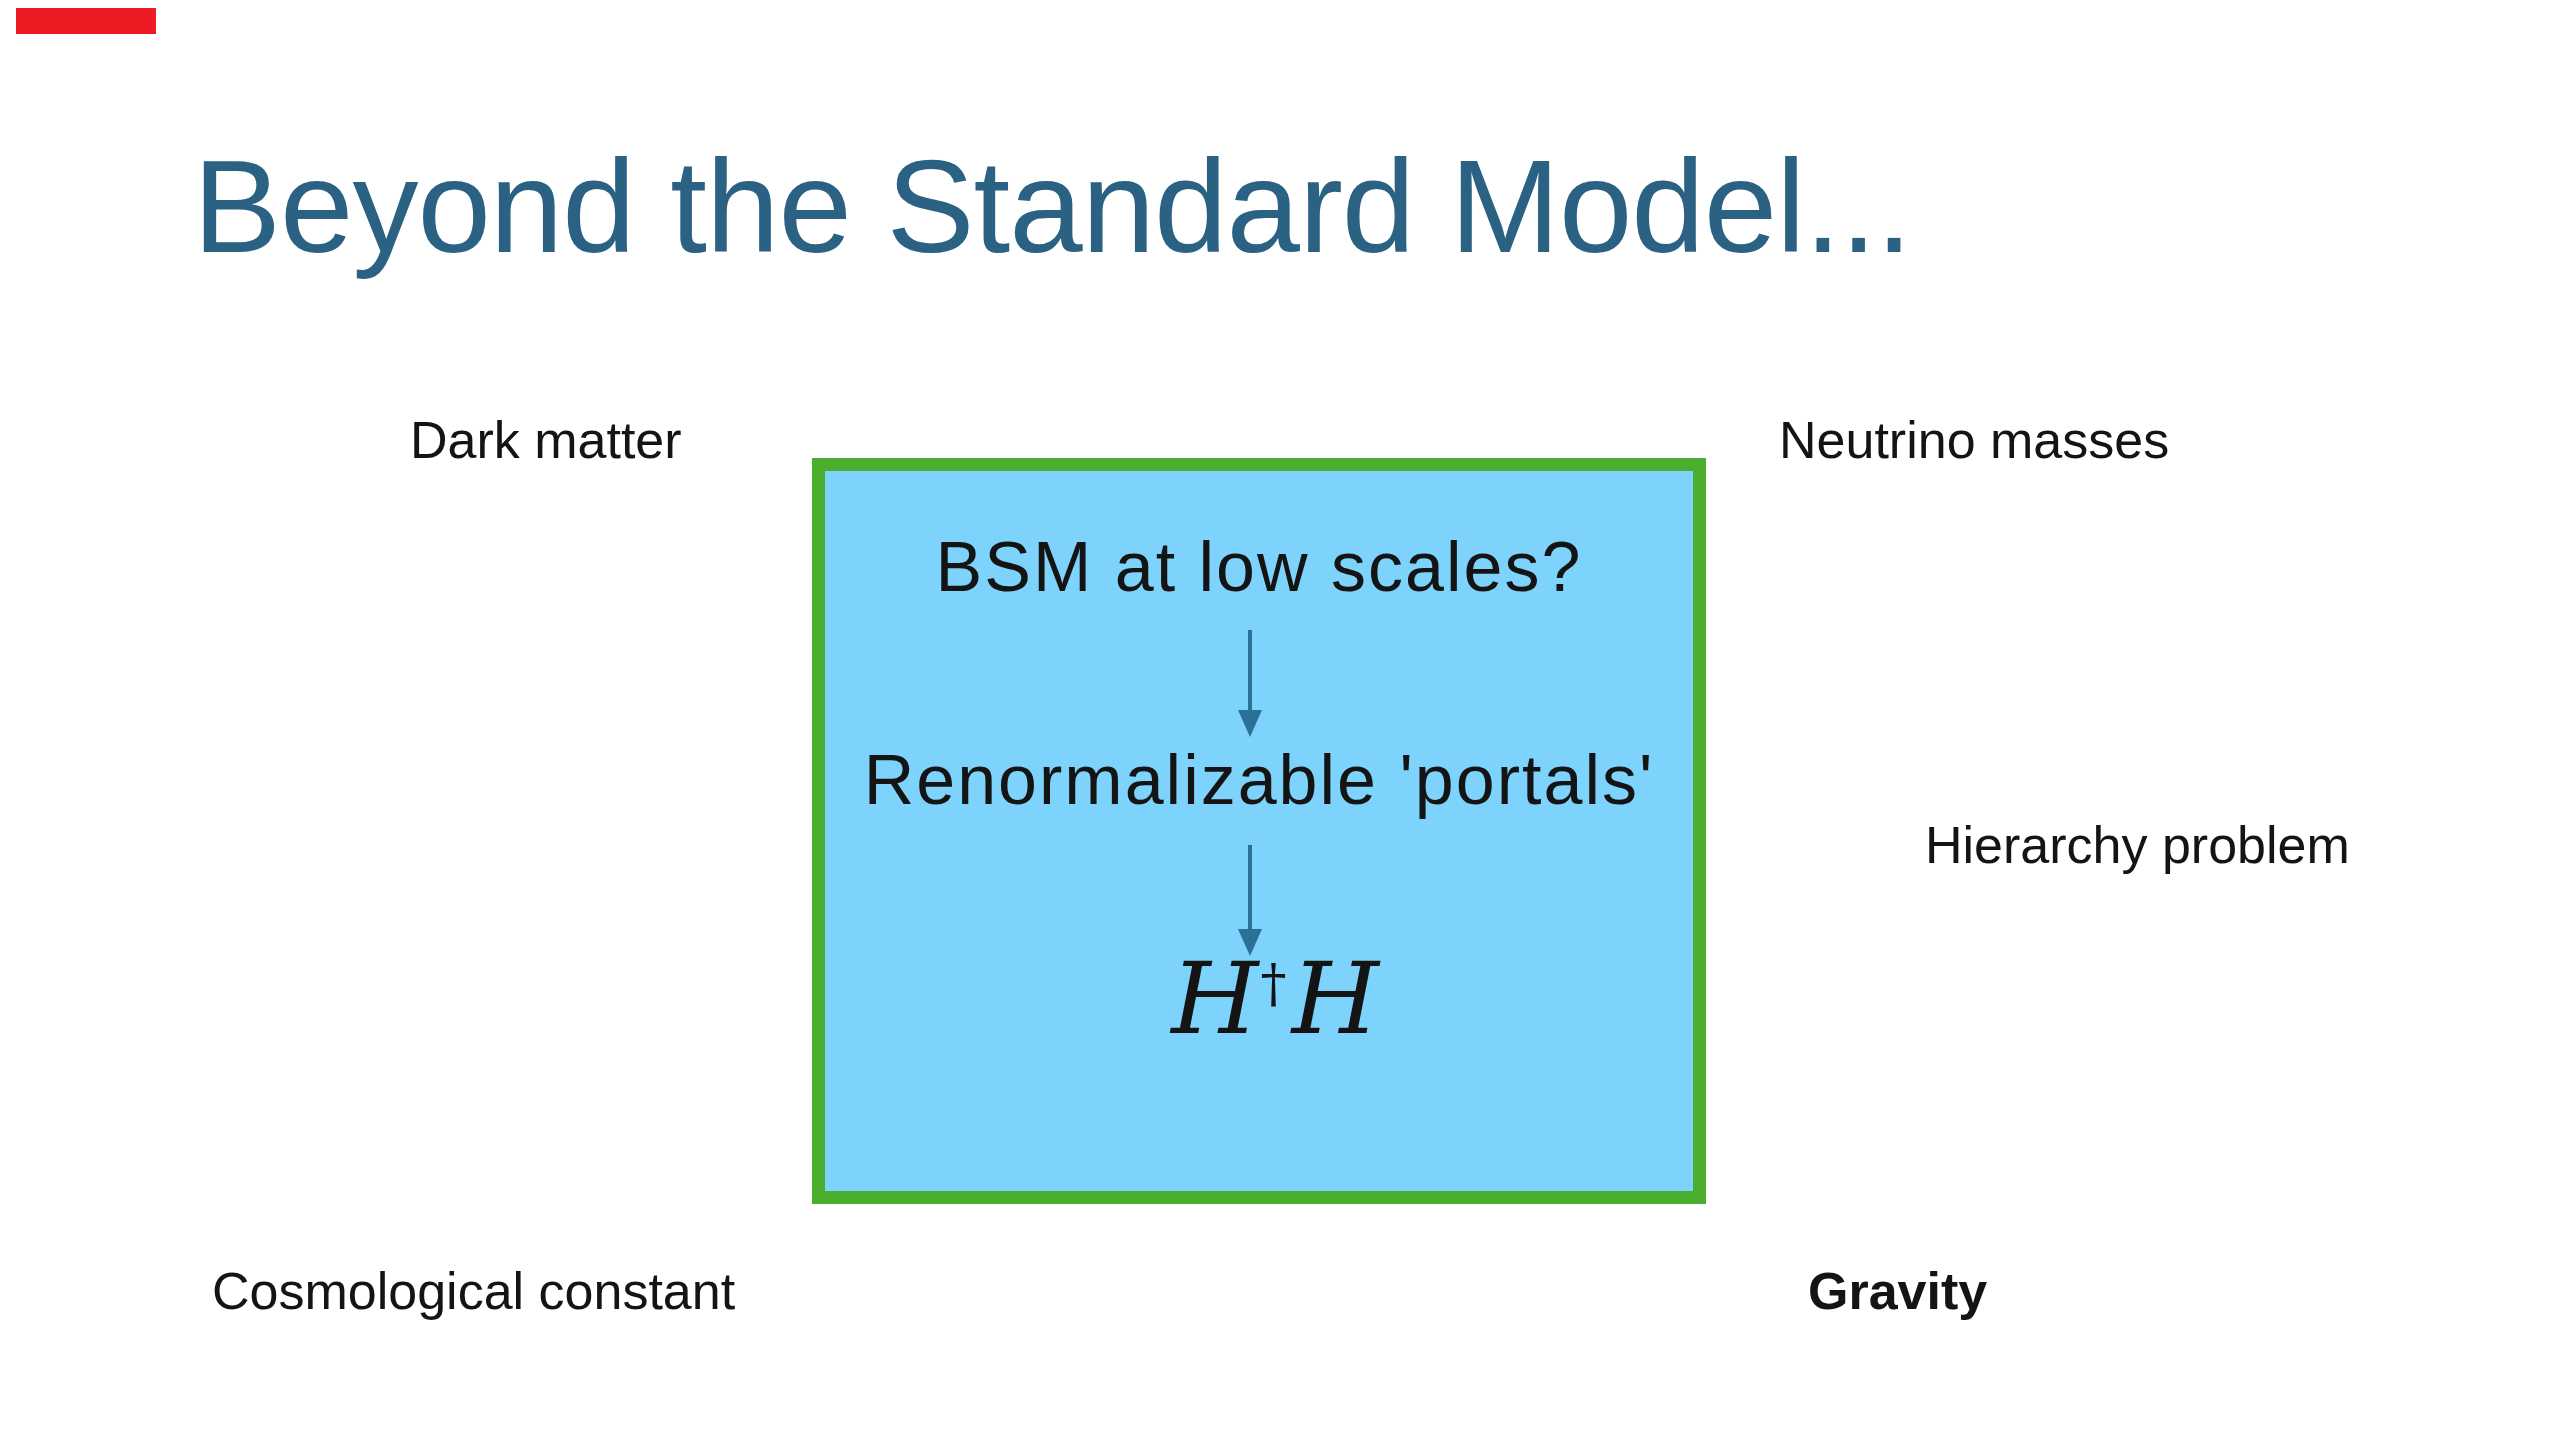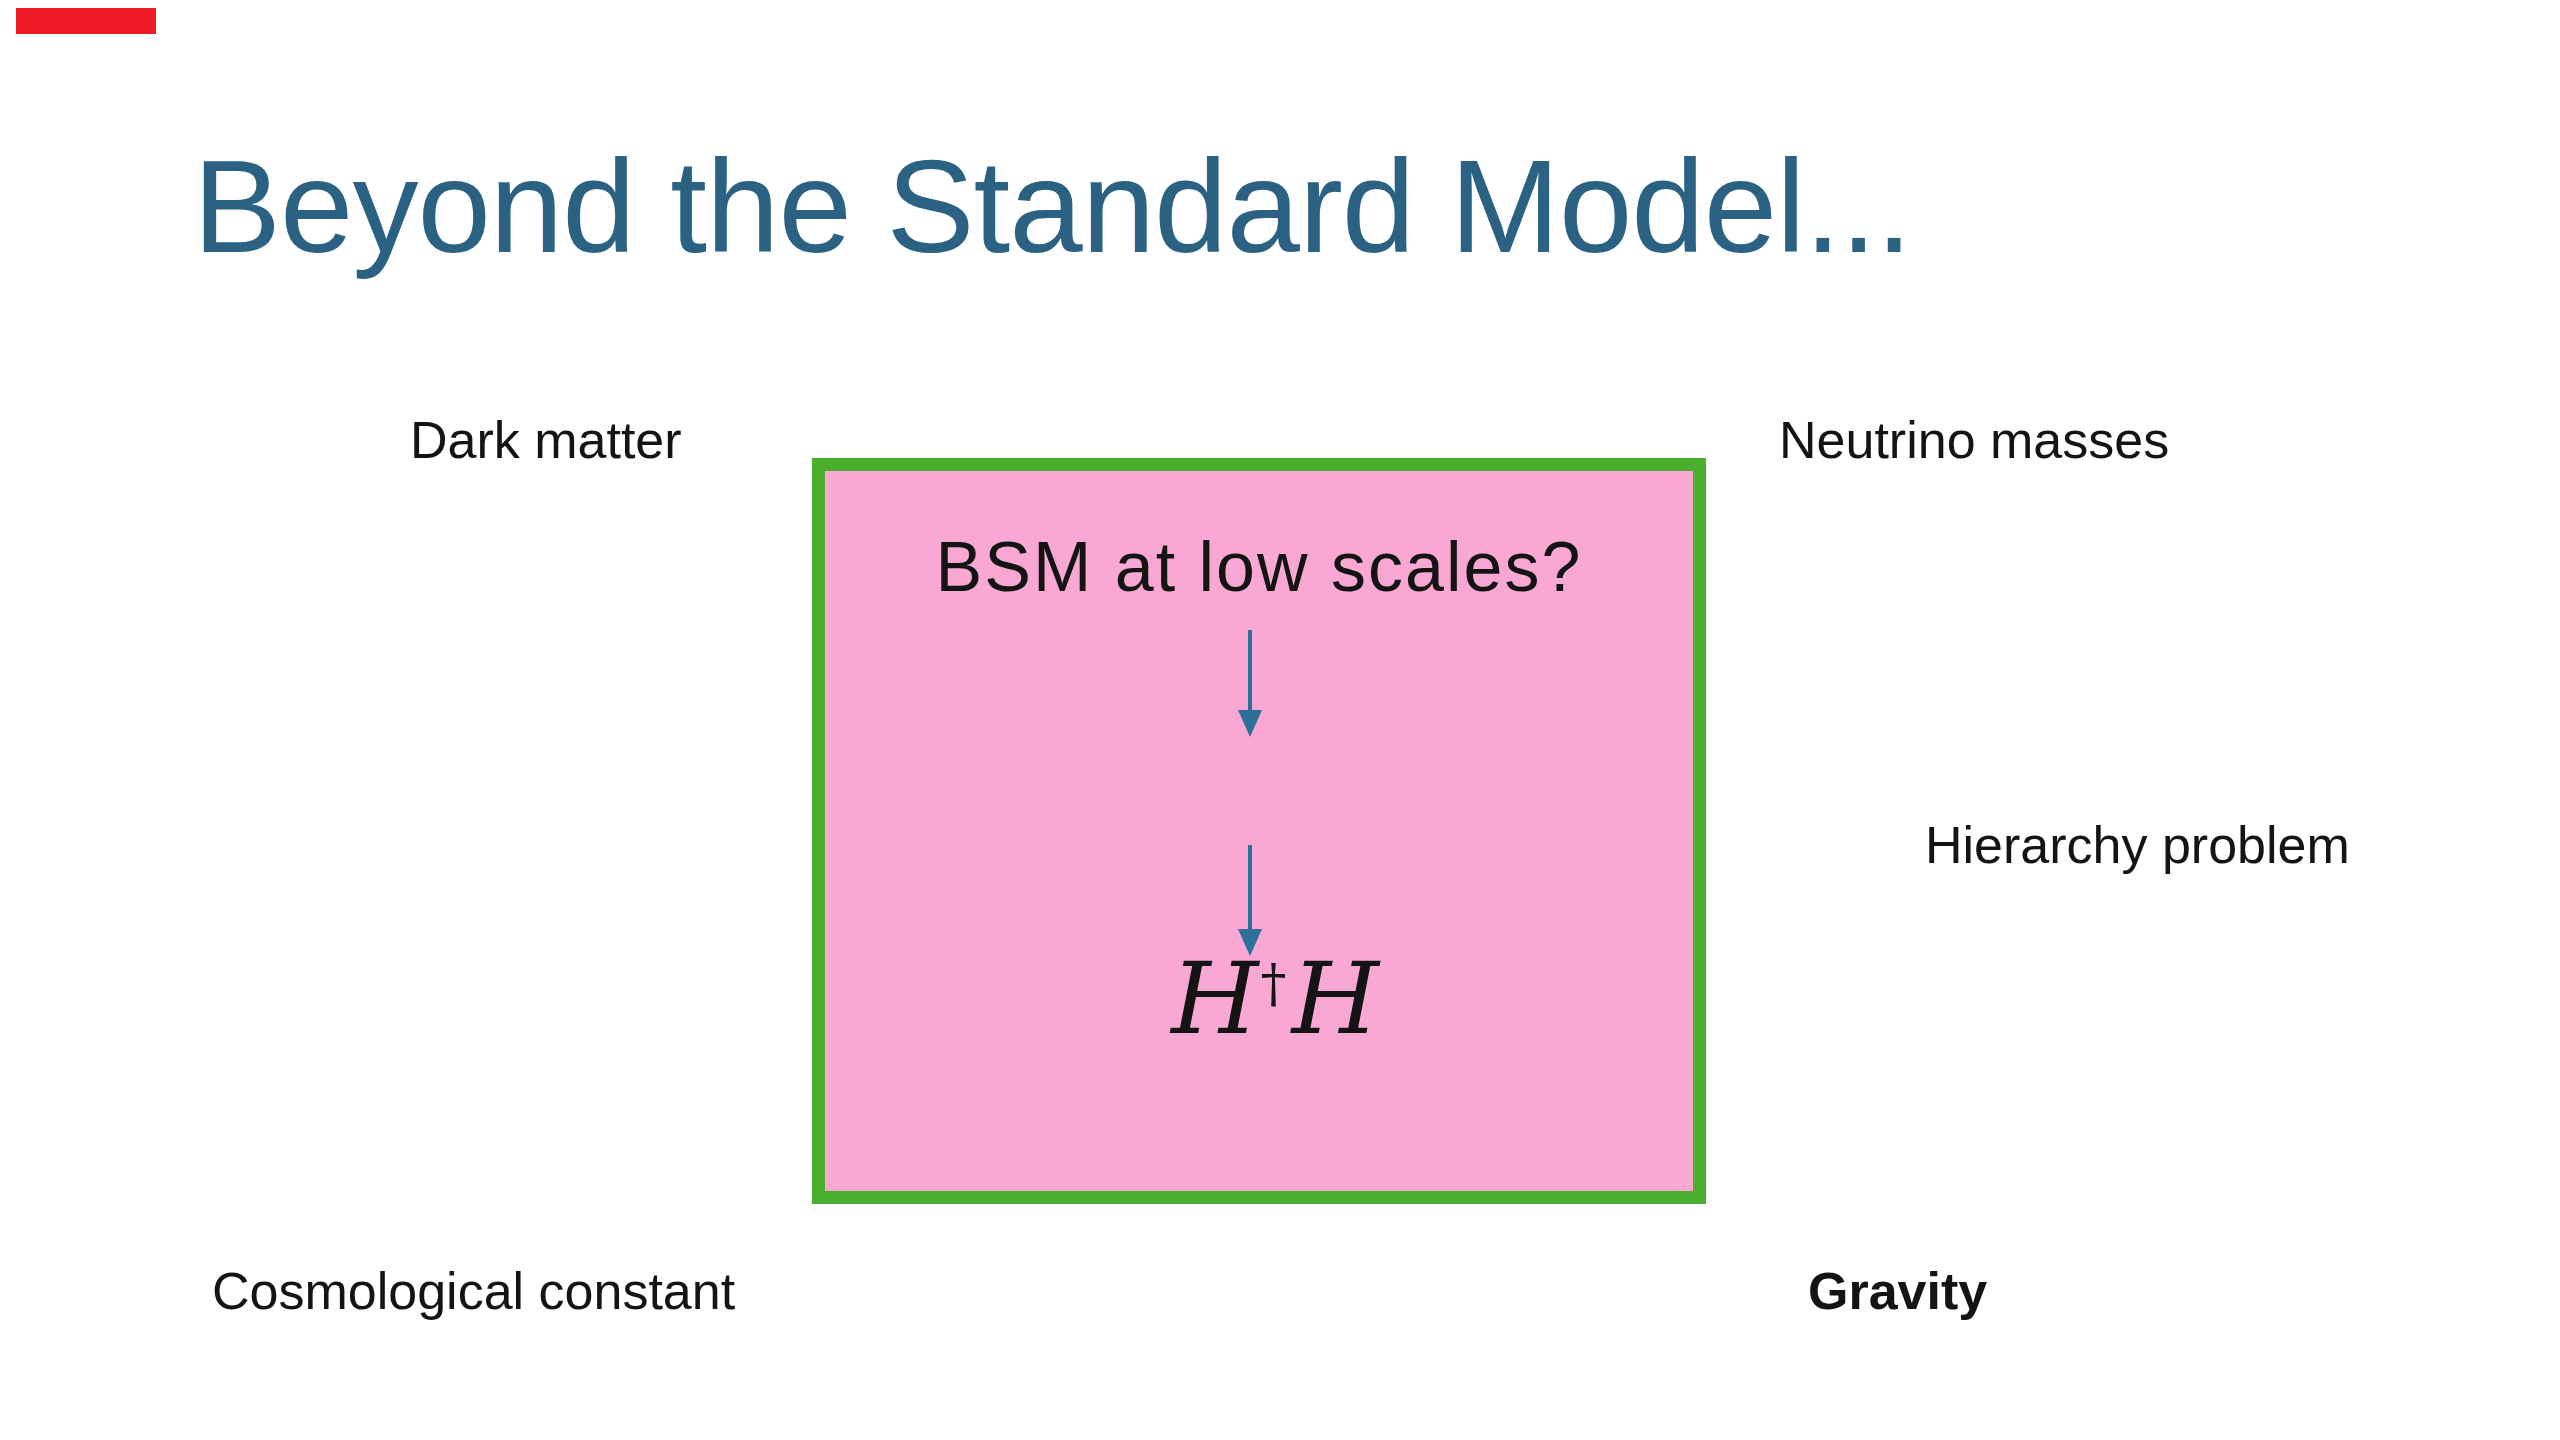--- a/index.html
+++ b/index.html
@@ -29,21 +29,21 @@
   .label-dark-matter{left:410px;top:413px;}
   .label-neutrino-masses{left:1779px;top:413px;}
   .label-strong-cp{left:46px;top:820px;}
   .label-hierarchy{left:1925px;top:818px;}
   .label-cosmological{left:212px;top:1264px;text-align:center;}
   .label-gravity{left:1808px;top:1264px;font-weight:bold;}
   .portal-box{
     position:absolute;left:812px;top:458px;
     width:868px;height:720px;
     border:13px solid var(--color-box_border,#4cae2f);
-    background:#f9a8d4;
+    background:#7dd3fc;
   }
   .box-line{
     position:absolute;left:0;width:100%;
     text-align:center;
     font-size:70px;line-height:1.1;letter-spacing:2px;
     white-space:nowrap;
   }
   .box-question{top:58px;}
   .box-answer{top:271px;}
   .arrow{
@@ -88,20 +88,21 @@
 
   <div class="portal-box">
 
     <div class="box-line box-question">BSM at low scales?</div>
 
     <svg class="arrow arrow-1" width="36" height="110" viewBox="0 0 36 110">
       <line x1="18" y1="2" x2="18" y2="84" stroke-width="4"></line>
       <polygon points="18,109 6,82 30,82"></polygon>
     </svg>
 
+    <div class="box-line box-answer">Renormalizable 'portals'</div>
 
     <svg class="arrow arrow-2" width="36" height="114" viewBox="0 0 36 114">
       <line x1="18" y1="2" x2="18" y2="88" stroke-width="4"></line>
       <polygon points="18,113 6,86 30,86"></polygon>
     </svg>
 
     <div class="formula">
       <span class="fh">H</span><sup>†</sup><span class="fh">H</span>
     </div>
 

